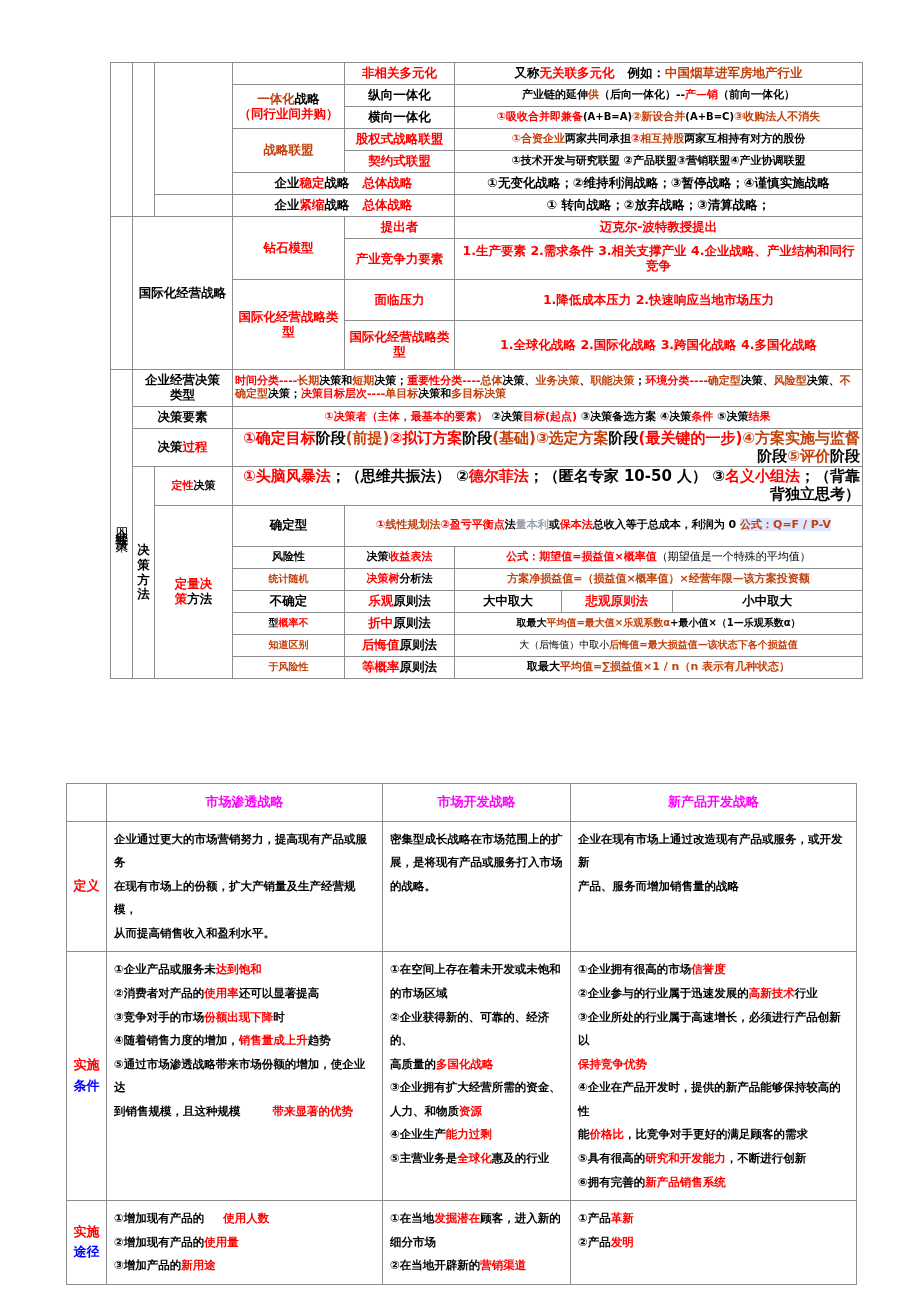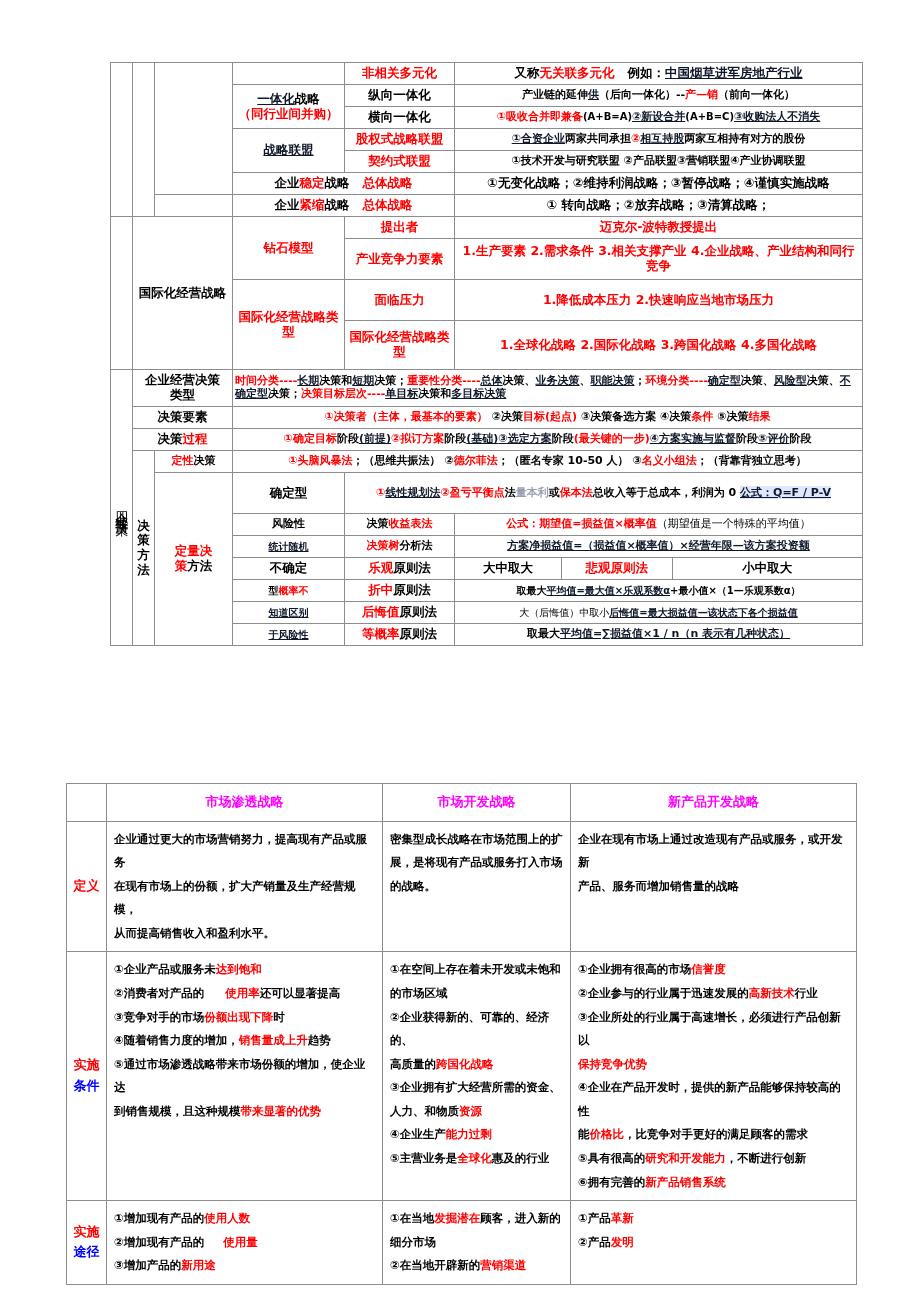--- a/index.html
+++ b/index.html
@@ -18,39 +18,39 @@
     border:1px solid #8d8d8d;
     vertical-align:middle;
     padding:1px 2px;
     line-height:1.18;
   }
   .ctr{text-align:center;}
   .lft{text-align:left;}
 
   
   .r{color:#ff0000;}
-  .b{color:#0f172a;text-decoration:underline;}
+  .b{color:#c2410c;}
   .k{color:#000000;}
   .g{color:#9aa0b0;}
   .hl{background:#dfe6ff;}
 
   
   .t1{position:absolute;left:110px;top:62px;width:752px;font-size:12.5px;font-weight:bold;}
   .t1 td{height:19px;}
   .vcol{
     width:20px;text-align:center;font-weight:normal;font-size:13px;
     line-height:1.18;letter-spacing:0;
   }
   .vert{
     writing-mode:vertical-rl;text-orientation:upright;
     margin:0 auto;white-space:nowrap;letter-spacing:2px;
   }
   .t1 .sm{font-size:11px;}
   .t1 .xs{font-size:10px;}
-  .t1 .tiny{font-size:11px;}
+  .t1 .tiny{font-size:15px;text-align:right;}
 
   
   .t2{position:absolute;left:66px;top:783px;width:790px;font-size:11.5px;font-weight:bold;}
   .t2 td{padding:6px 7px;line-height:2.05;vertical-align:top;}
   .t2 .hdr{color:#ff00ff;text-align:center;font-size:13px;padding:5px 4px;vertical-align:middle;}
   .t2 .rowlab{
     width:40px;text-align:center;vertical-align:middle;font-size:13px;
     line-height:1.6;padding:4px 2px;
   }
 </style>
@@ -305,31 +305,31 @@
             <div><span style="color: rgb(0, 0, 0);">产品、服务而增加销售量的战略</span></div>
           </td>
         </tr>
         <tr>
           <td class="rowlab">
             <div style="color: rgb(255, 0, 0);">实施</div>
             <div style="color: rgb(0, 0, 255);">条件</div>
           </td>
           <td>
             <div><span style="color: rgb(0, 0, 0); margin-top: 12px;">①企业产品或服务未</span><span style="color: rgb(255, 0, 0);">达到饱和</span></div>
-            <div><span style="color: rgb(0, 0, 0);">②消费者对产品的</span><span style="color: rgb(255, 0, 0); padding-left: 21px;">使用率</span><span style="color: rgb(0, 0, 0);">还可以显著提高</span></div>
+            <div><span style="color: rgb(0, 0, 0);">②消费者对产品的</span><span style="color: rgb(255, 0, 0);">使用率</span><span style="color: rgb(0, 0, 0);">还可以显著提高</span></div>
             <div><span style="color: rgb(0, 0, 0);">③竞争对手的市场</span><span style="color: rgb(255, 0, 0);">份额出现下降</span><span style="color: rgb(0, 0, 0);">时</span></div>
             <div><span style="color: rgb(0, 0, 0);">④随着销售力度的增加，</span><span style="color: rgb(255, 0, 0);">销售量成上升</span><span style="color: rgb(0, 0, 0);">趋势</span></div>
             <div><span style="color: rgb(0, 0, 0);">⑤通过市场渗透战略带来市场份额的增加，使企业达</span></div>
-            <div><span style="color: rgb(0, 0, 0);">到销售规模，且这种规模</span><span style="color: rgb(255, 0, 0);">带来显著的优势</span></div>
+            <div><span style="color: rgb(0, 0, 0);">到销售规模，且这种规模</span><span style="color: rgb(255, 0, 0); margin-left: 32px;">带来显著的优势</span></div>
           </td>
           <td>
             <div><span style="color: rgb(0, 0, 0);">①在空间上存在着未开发或未饱和</span></div>
             <div><span style="color: rgb(0, 0, 0);">的市场区域</span></div>
             <div><span style="color: rgb(0, 0, 0);">②企业获得新的、可靠的、经济的、</span></div>
-            <div><span style="color: rgb(0, 0, 0);">高质量的</span><span style="color: rgb(255, 0, 0);">跨国化战略</span></div>
+            <div><span style="color: rgb(0, 0, 0);">高质量的</span><span style="color: rgb(255, 0, 0);">多国化战略</span></div>
             <div><span style="color: rgb(0, 0, 0);">③企业拥有扩大经营所需的资金、</span></div>
             <div><span style="color: rgb(0, 0, 0);">人力、和物质</span><span style="color: rgb(255, 0, 0);">资源</span></div>
             <div><span style="color: rgb(0, 0, 0);">④企业生产</span><span style="color: rgb(255, 0, 0);">能力过剩</span></div>
             <div><span style="color: rgb(0, 0, 0);">⑤主营业务是</span><span style="color: rgb(255, 0, 0);">全球化</span><span style="color: rgb(0, 0, 0);">惠及的行业</span></div>
           </td>
           <td>
             <div><span style="color: rgb(0, 0, 0);">①企业拥有很高的市场</span><span style="color: rgb(255, 0, 0);">信誉度</span></div>
             <div><span style="color: rgb(0, 0, 0);">②企业参与的行业属于迅速发展的</span><span style="color: rgb(255, 0, 0);">高新技术</span><span style="color: rgb(0, 0, 0); font-family: Liberation Serif, serif;">行业</span></div>
             <div><span style="color: rgb(0, 0, 0);">③企业所处的行业属于高速增长，必须进行产品创新以</span></div>
             <div><span style="color: rgb(255, 0, 0);">保持竞争优势</span></div>
@@ -338,22 +338,22 @@
             <div><span style="color: rgb(0, 0, 0);">⑤具有很高的</span><span style="color: rgb(255, 0, 0);">研究和开发能力</span><span style="color: rgb(0, 0, 0);">，不断进行创新</span></div>
             <div><span style="color: rgb(0, 0, 0);">⑥拥有完善的</span><span style="color: rgb(255, 0, 0);">新产品销售系统</span></div>
           </td>
         </tr>
         <tr>
           <td class="rowlab">
             <div style="color: rgb(255, 0, 0);">实施</div>
             <div style="color: rgb(0, 0, 255);">途径</div>
           </td>
           <td>
-            <div><span style="color: rgb(0, 0, 0);">①增加现有产品的</span><span style="color: rgb(255, 0, 0);">使用人数</span></div>
-            <div><span style="color: rgb(0, 0, 0);">②增加现有产品的</span><span style="color: rgb(255, 0, 0); padding-left: 19px;">使用量</span></div>
+            <div><span style="color: rgb(0, 0, 0);">①增加现有产品的</span><span style="color: rgb(255, 0, 0); padding-left: 19px;">使用人数</span></div>
+            <div><span style="color: rgb(0, 0, 0);">②增加现有产品的</span><span style="color: rgb(255, 0, 0);">使用量</span></div>
             <div><span style="color: rgb(0, 0, 0);">③增加产品的</span><span style="color: rgb(255, 0, 0);">新用途</span></div>
           </td>
           <td>
             <div><span style="color: rgb(0, 0, 0);">①在当地</span><span style="color: rgb(255, 0, 0);">发掘潜在</span><span style="color: rgb(0, 0, 0);">顾客，进入新的</span></div>
             <div><span style="color: rgb(0, 0, 0);">细分市场</span></div>
             <div><span style="color: rgb(0, 0, 0); margin-top: 44px;">②在当地开辟新的</span><span style="color: rgb(255, 0, 0);">营销渠道</span></div>
           </td>
           <td>
             <div><span style="color: rgb(0, 0, 0);">①产品</span><span style="color: rgb(255, 0, 0);">革新</span></div>
             <div><span style="color: rgb(0, 0, 0);">②产品</span><span style="color: rgb(255, 0, 0);">发明</span></div>

